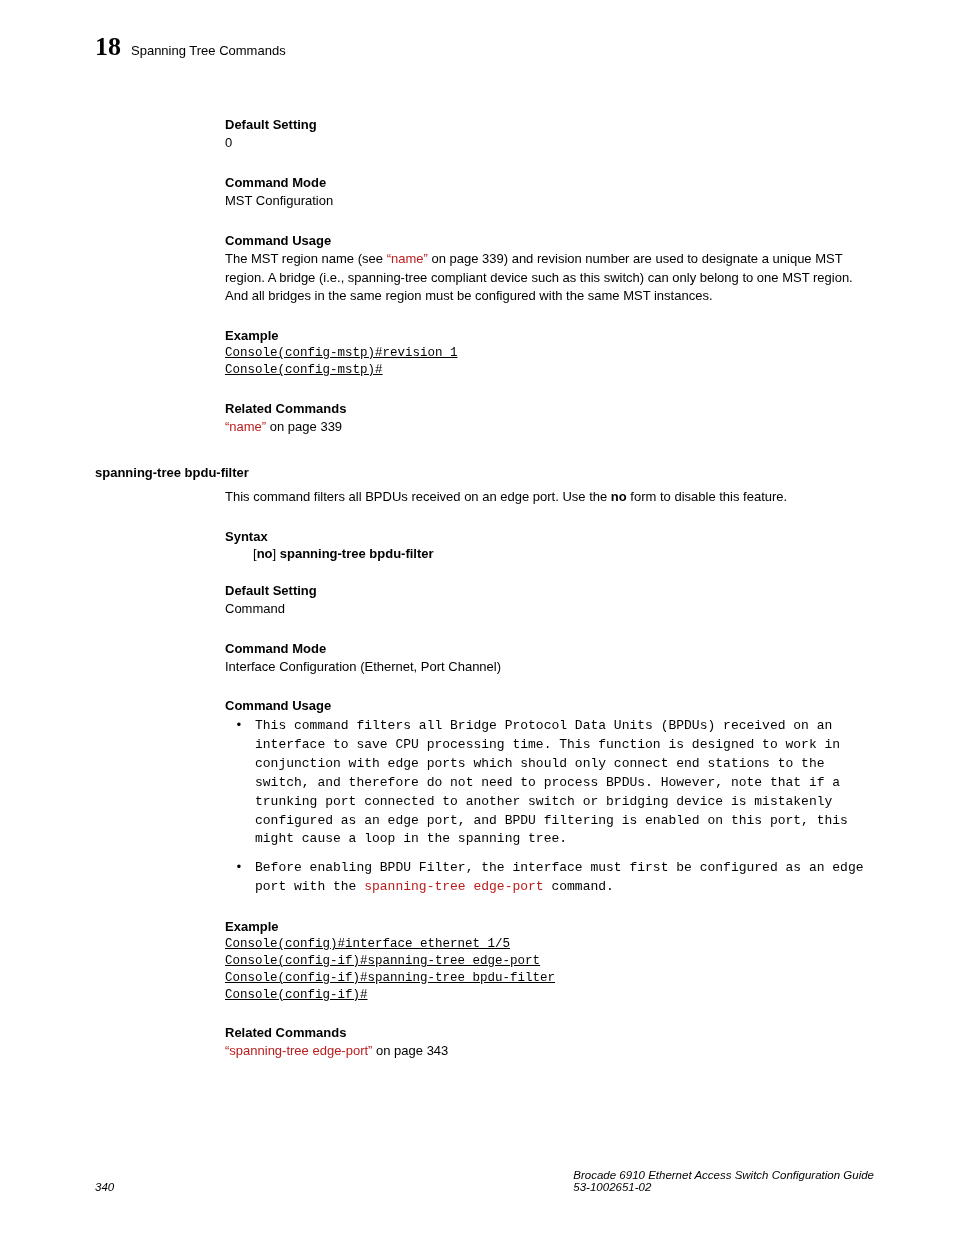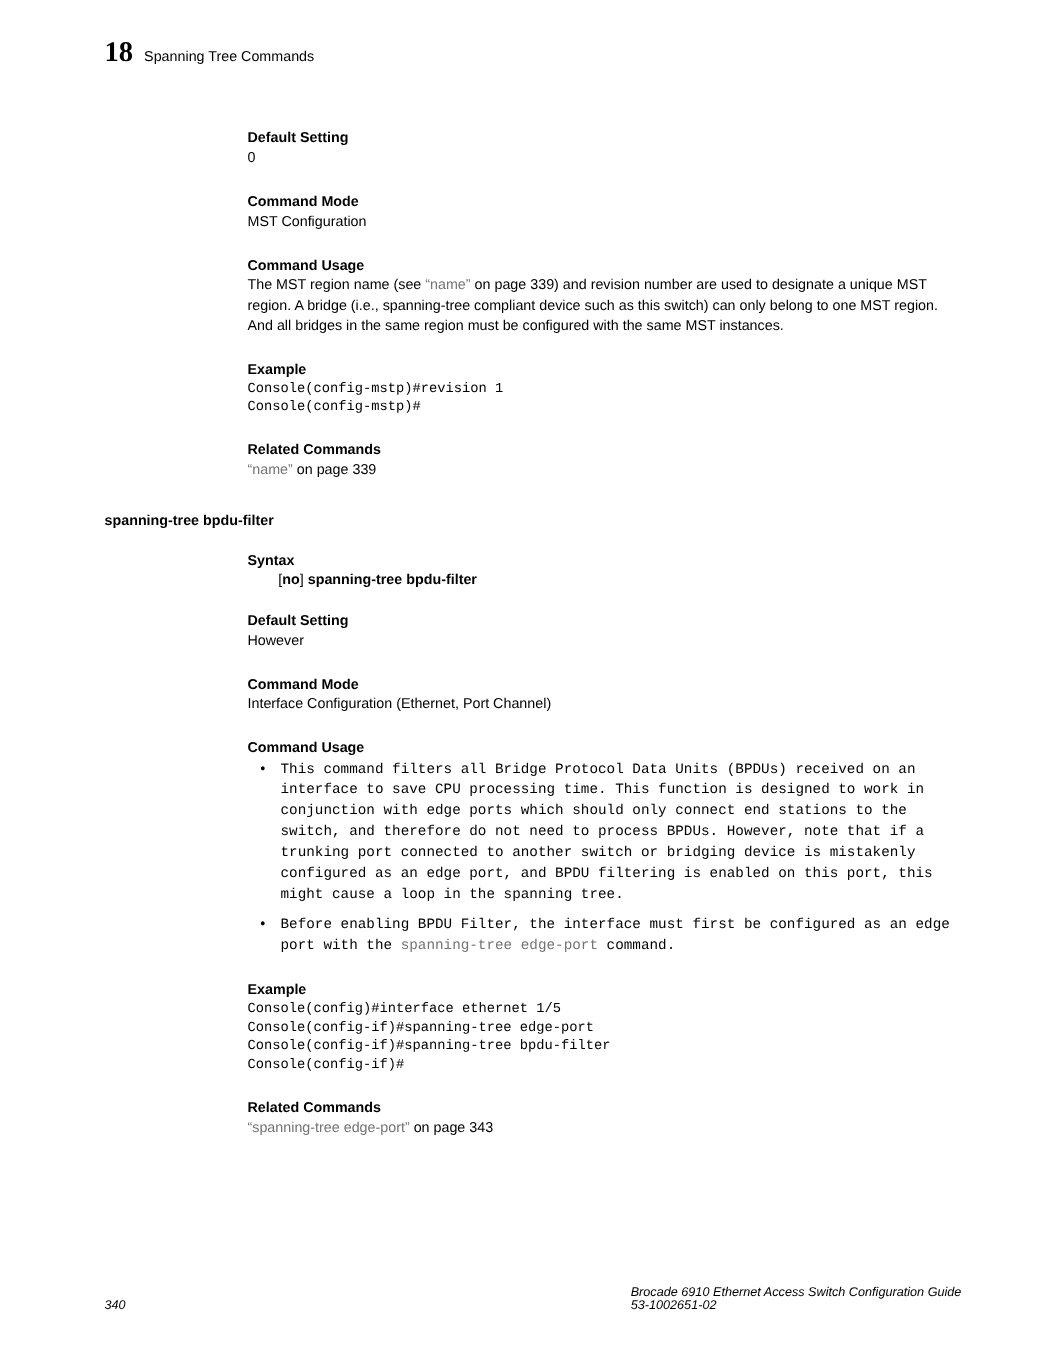--- a/index.html
+++ b/index.html
@@ -41,28 +41,29 @@
     font-weight: bold;
     font-size: 13px;
     margin-top: 22px;
     margin-bottom: 2px;
   }
   .body-text {
     font-size: 13px;
     line-height: 1.45;
   }
   .link {
-    color: #737373;
+    color: #b91c1c;
   }
   .mono {
     font-family: "Courier New", monospace;
     font-size: 12.5px;
     white-space: pre;
     line-height: 1.35;
     margin-top: 2px;
+    text-decoration: underline;
   }
   .cmd-name {
     font-weight: bold;
     font-size: 13px;
     margin-left: 0;
     margin-top: 28px;
     margin-bottom: 8px;
   }
   .syntax-line {
     margin-left: 28px;
@@ -134,28 +135,31 @@
 
     <div class="section-hdr">Related Commands</div>
     <div class="body-text">
       <span class="link">“name”</span><span> on page 339</span>
     </div>
   </div>
 
   <div class="cmd-name">spanning-tree bpdu-filter</div>
 
   <div class="content">
+    <div class="body-text">
+      <span>This command filters all BPDUs received on an edge port. Use the </span><b>no</b><span> form to disable this feature.</span>
+    </div>
 
     <div class="section-hdr">Syntax</div>
     <div class="syntax-line" style="margin-top:0">
       <span>[</span><b>no</b><span>] </span><b>spanning-tree bpdu-filter</b>
     </div>
 
     <div class="section-hdr">Default Setting</div>
-    <div class="body-text">However</div>
+    <div class="body-text">Command</div>
 
     <div class="section-hdr">Command Mode</div>
     <div class="body-text">Interface Configuration (Ethernet, Port Channel)</div>
 
     <div class="section-hdr">Command Usage</div>
     <ul class="bullet-list">
       <li>
         <span>This command filters all Bridge Protocol Data Units (BPDUs) received on an interface to save CPU processing time. This function is designed to work in conjunction with edge ports which should only connect end stations to the switch, and therefore do not need to process BPDUs. However, note that if a trunking port connected to another switch or bridging device is mistakenly configured as an edge port, and BPDU filtering is enabled on this port, this might cause a loop in the spanning tree.</span>
       </li>
       <li>

